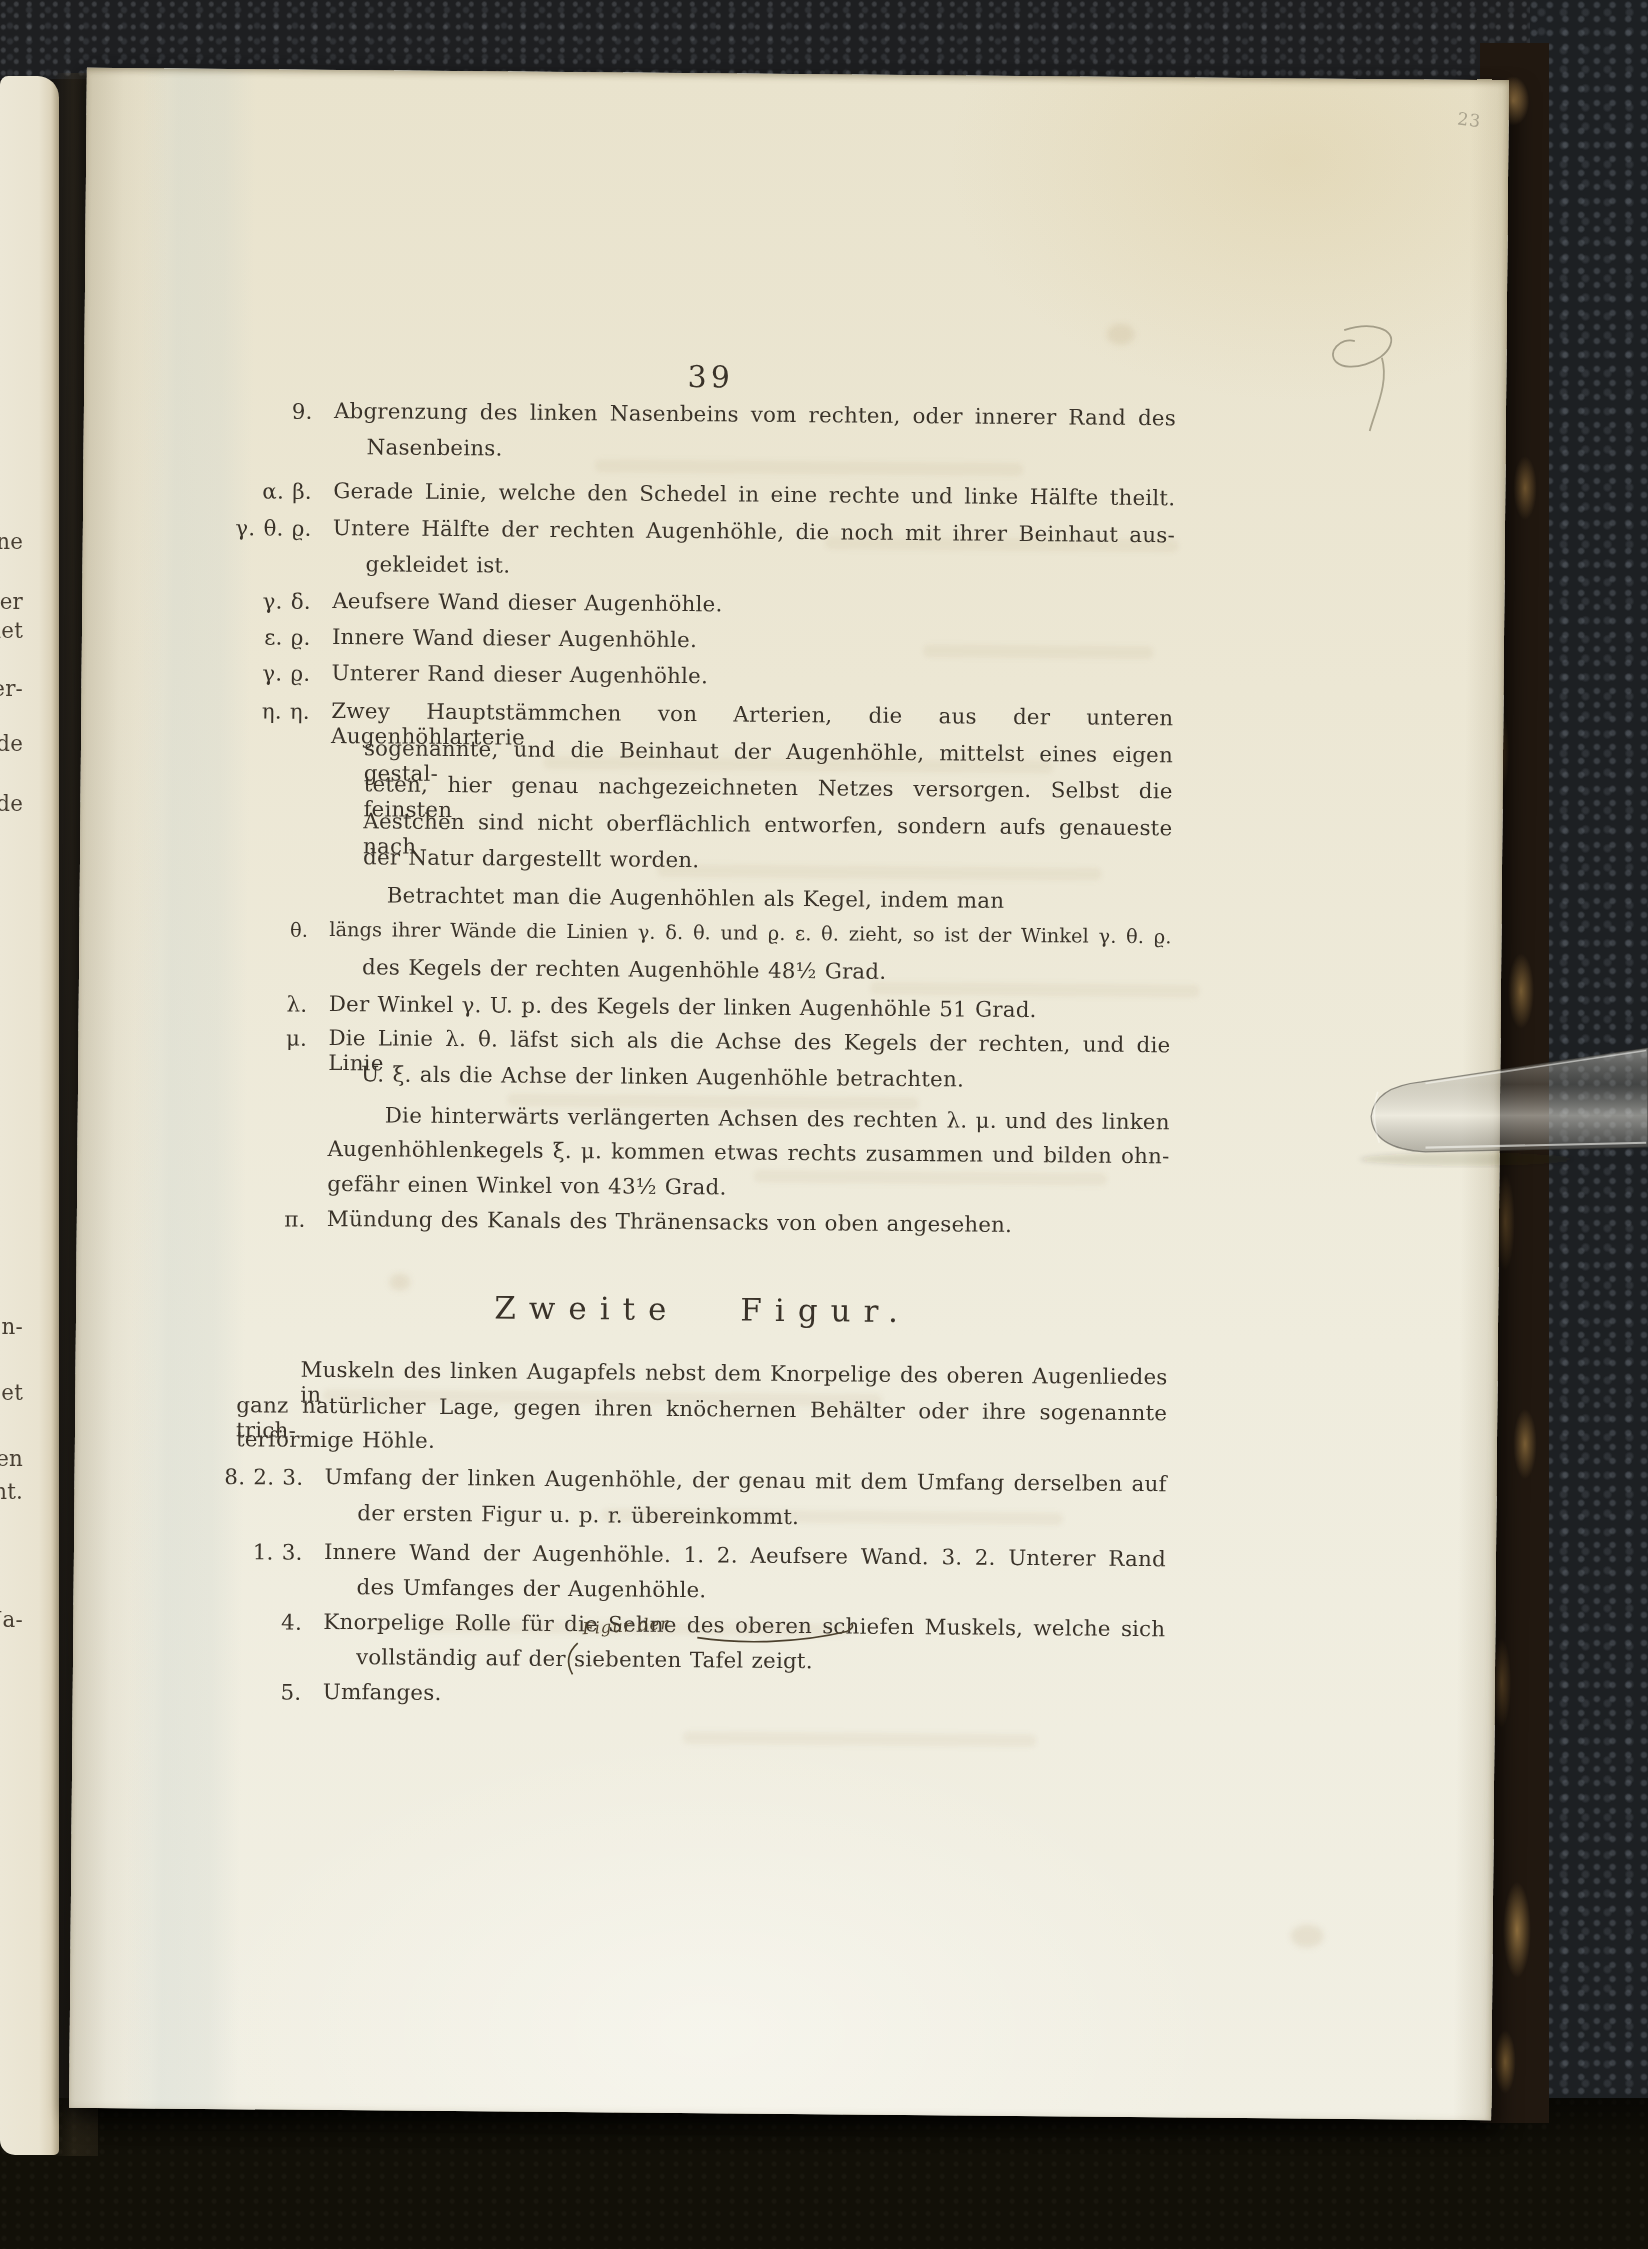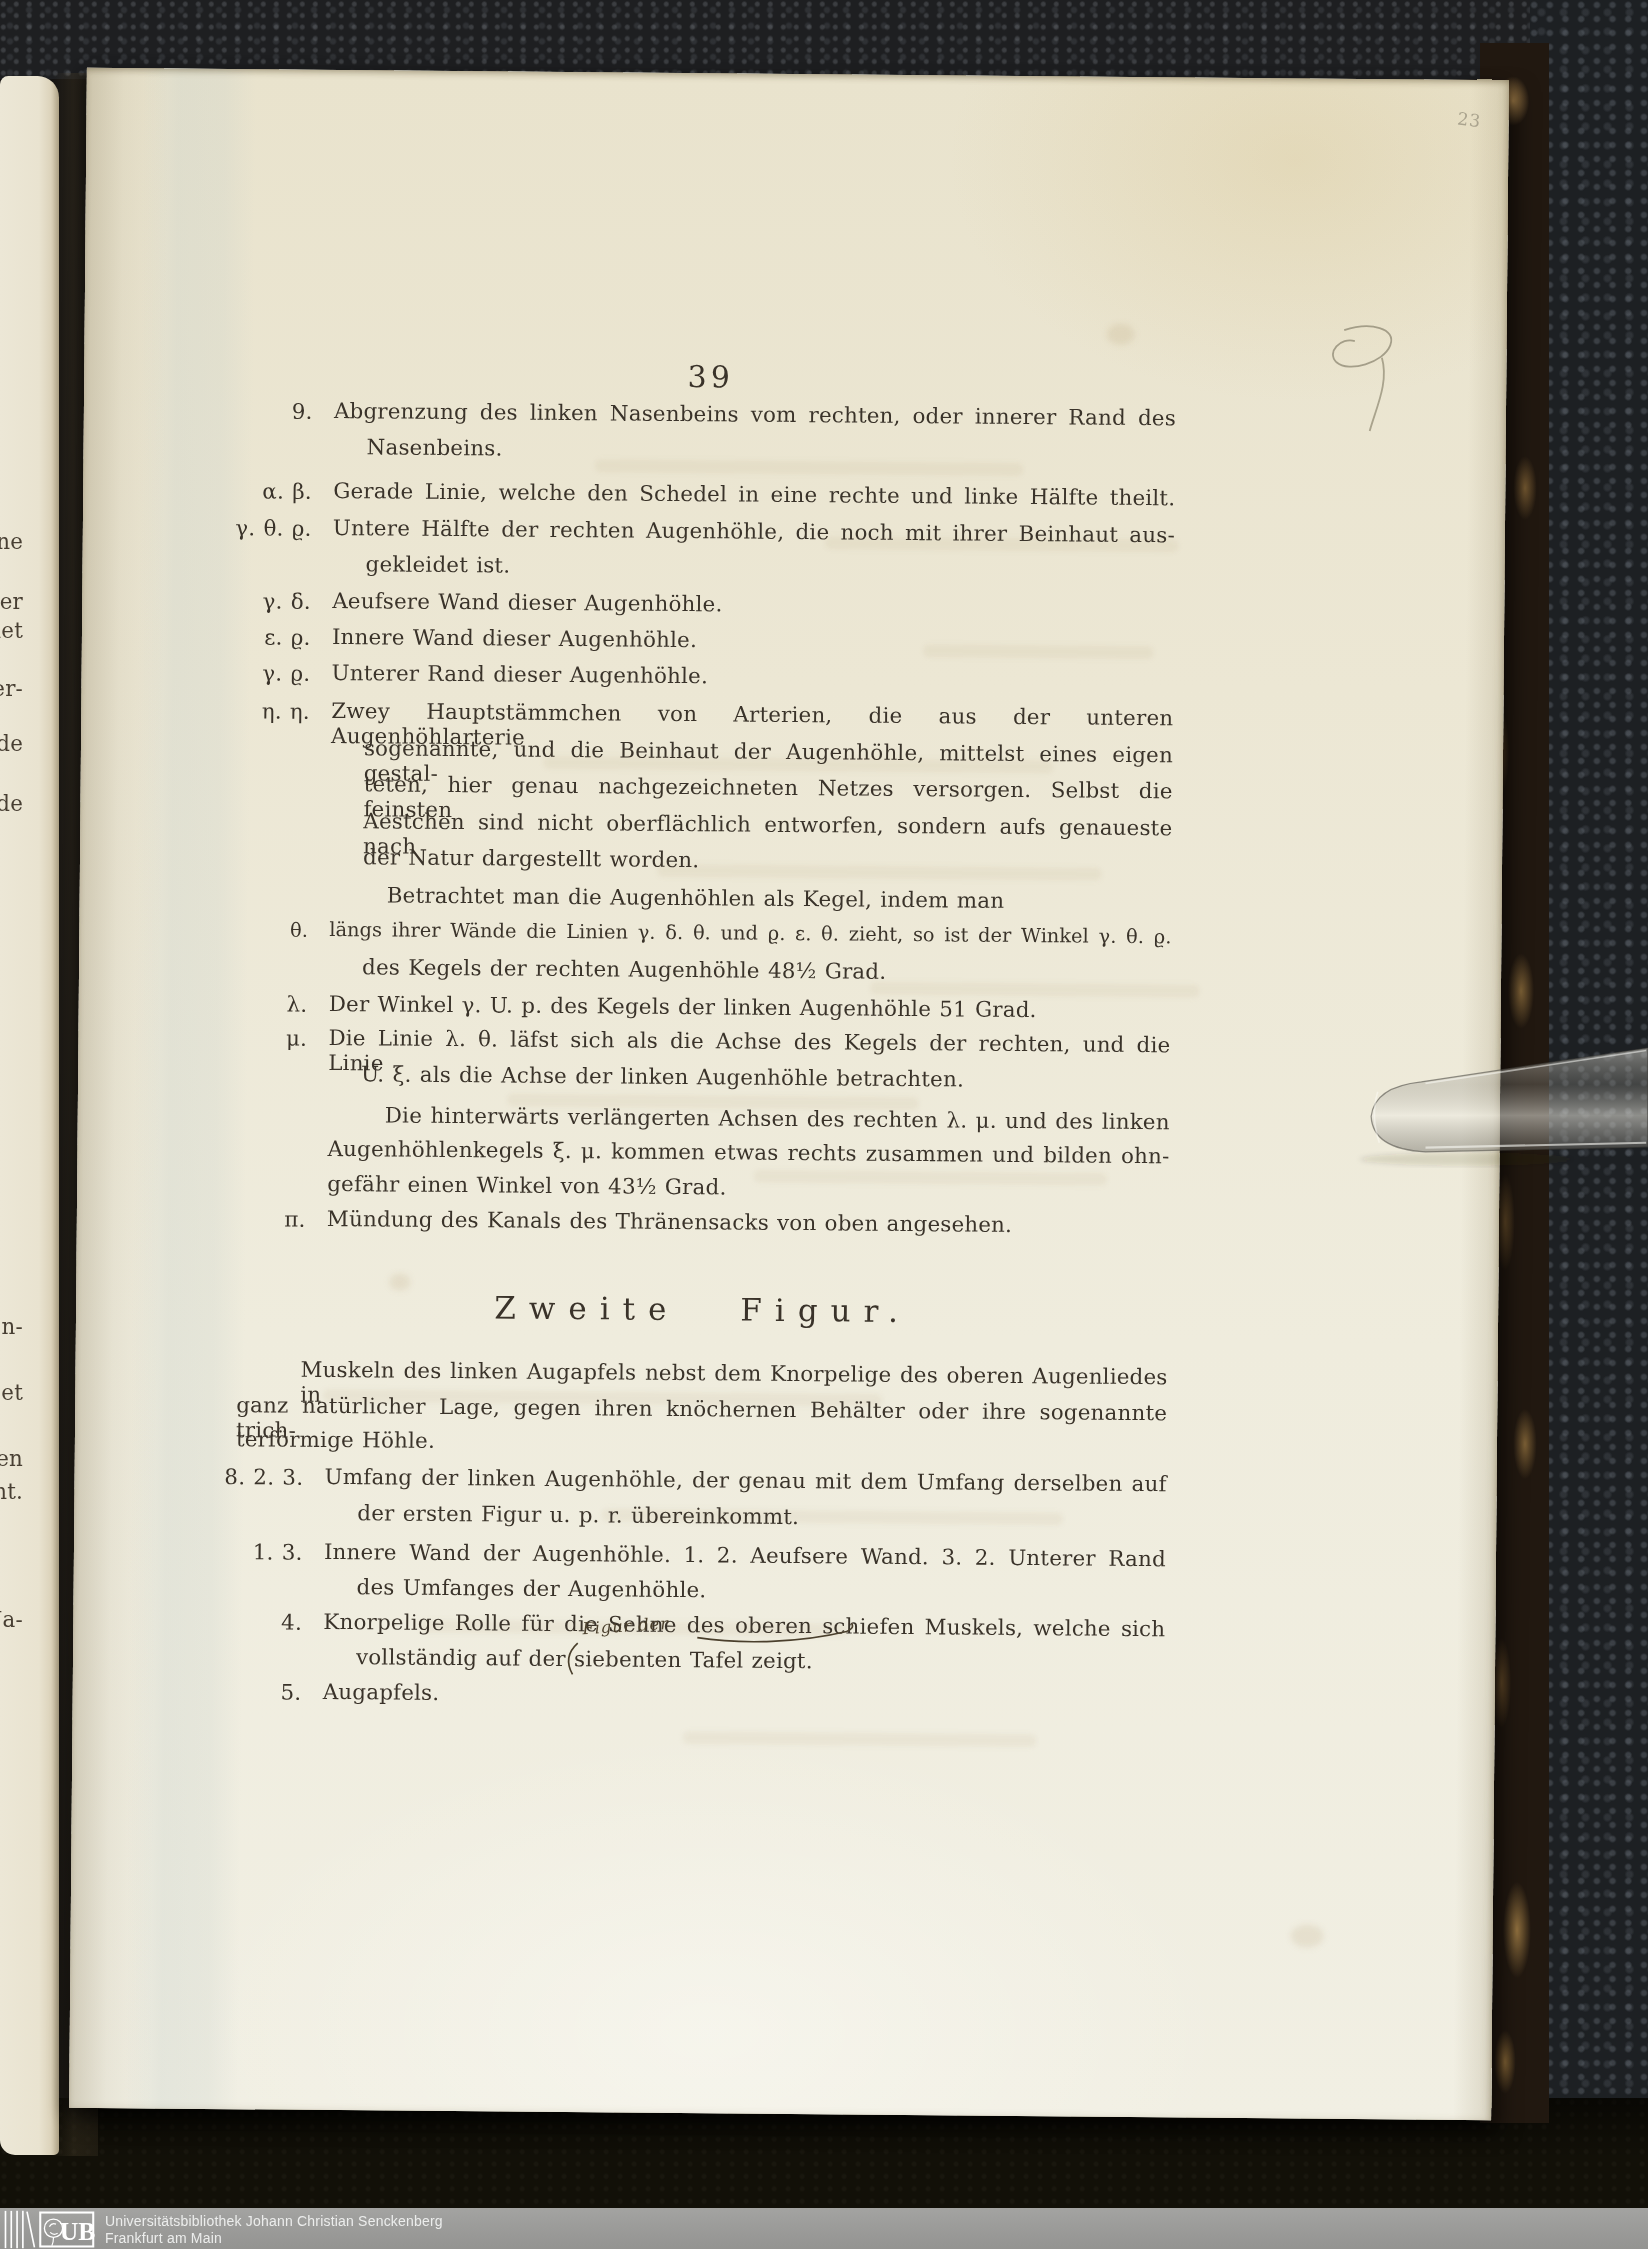--- a/index.html
+++ b/index.html
@@ -190,21 +190,21 @@
 
     <div class="row find j" style="top:1287px"><span class="txt">Muskeln des linken Augapfels nebst dem Knorpelige des oberen Augenliedes in</span></div>
     <div class="row full j" style="top:1323px"><span class="txt">ganz natürlicher Lage, gegen ihren knöchernen Behälter oder ihre sogenannte trich-</span></div>
     <div class="row full" style="top:1357px"><span class="txt">terförmige Höhle.</span></div>
     <div class="row ln j" style="top:1394px"><span class="lbl">8. 2. 3.</span><span class="txt">Umfang der linken Augenhöhle, der genau mit dem Umfang derselben auf</span></div>
     <div class="row cont" style="top:1430px"><span class="txt">der ersten Figur u. p. r. übereinkommt.</span></div>
     <div class="row ln j" style="top:1469px"><span class="lbl">1. 3.</span><span class="txt">Innere Wand der Augenhöhle.   1. 2. Aeufsere Wand.   3. 2. Unterer Rand</span></div>
     <div class="row cont" style="top:1504px"><span class="txt">des Umfanges der Augenhöhle.</span></div>
     <div class="row ln j" style="top:1539px"><span class="lbl">4.</span><span class="txt">Knorpelige Rolle für die Sehne des oberen schiefen Muskels, welche sich</span></div>
     <div class="row cont" style="top:1574px"><span class="txt">vollständig auf der siebenten Tafel zeigt.</span></div>
-    <div class="row ln" style="top:1609px"><span class="lbl">5.</span><span class="txt">Augapfels.</span></div>
+    <div class="row ln" style="top:1609px"><span class="lbl">5.</span><span class="txt">Umfanges.</span></div>
 
     <div class="handnote">Figur der</div>
 
     <svg class="ink" width="1422" height="2040" viewBox="0 0 1725 2475">
       <path d="M606,1944 C598,1930 600,1917 612,1906" fill="none" stroke="#4a3f2c" stroke-width="2"></path>
       <path d="M757,1898 C812,1906 882,1903 938,1889 Q948,1885 944,1879" fill="none" stroke="#4a3f2c" stroke-width="2"></path>
       <path d="M1528,305 C1560,294 1592,302 1584,323 C1576,344 1534,357 1519,344 C1506,332 1524,313 1541,318" fill="none" stroke="rgba(152,146,124,0.85)" stroke-width="2.2"></path>
       <path d="M1574,338 C1583,368 1567,400 1560,427" fill="none" stroke="rgba(152,146,124,0.8)" stroke-width="2.2"></path>
     </svg>
   </div>
@@ -221,30 +221,15 @@
           <feGaussianBlur stdDeviation="3"></feGaussianBlur>
         </filter>
     </defs>
     <ellipse cx="150" cy="152" rx="130" ry="8" fill="rgba(60,50,30,0.12)" filter="url(#soft)"></ellipse>
     <path d="M370,17 L95,58 Q38,64 34,100 Q36,140 100,143 L370,137 Z" fill="url(#stickg)" stroke="rgba(70,68,62,0.55)" stroke-width="1.5"></path>
     <path d="M368,20 L100,60" fill="none" stroke="rgba(255,255,252,0.5)" stroke-width="2"></path>
     <path d="M100,138 L368,132" fill="none" stroke="rgba(250,250,245,0.6)" stroke-width="2.5"></path>
     <path d="M42,70 Q33,100 44,132" fill="none" stroke="rgba(255,255,250,0.45)" stroke-width="2"></path>
   </svg>
 
-  <div class="wm-bar">
-    <svg class="wm-logo" width="101" height="39" viewBox="0 0 122 47">
-      <line x1="3" y1="1" x2="3" y2="46" stroke="#fff" stroke-width="2"></line>
-      <line x1="10" y1="1" x2="10" y2="46" stroke="#fff" stroke-width="2"></line>
-      <line x1="17" y1="1" x2="17" y2="46" stroke="#fff" stroke-width="2"></line>
-      <line x1="24" y1="1" x2="24" y2="46" stroke="#fff" stroke-width="2"></line>
-      <line x1="29" y1="2" x2="38" y2="45" stroke="#fff" stroke-width="2"></line>
-      <rect x="45" y="3" width="64" height="41" fill="none" stroke="#fff" stroke-width="2.5"></rect>
-      <circle cx="61" cy="22" r="11" fill="none" stroke="#fff" stroke-width="1.6"></circle>
-      <path d="M56,20 q3,-5 8,-3 M57,27 q4,4 9,1 M61,33 q0,6 -2,10" fill="none" stroke="#fff" stroke-width="1.4"></path>
-      <text x="90" y="36" text-anchor="middle" font-family="Liberation Serif, serif" font-size="31" font-weight="bold" fill="#ffffff">UB</text>
-    </svg>
-    <div class="wm-text wm-l1">Universitätsbibliothek Johann Christian Senckenberg</div>
-    <div class="wm-text wm-l2">Frankfurt am Main</div>
-  </div>
 
 </div>
 
 
 </body></html>

